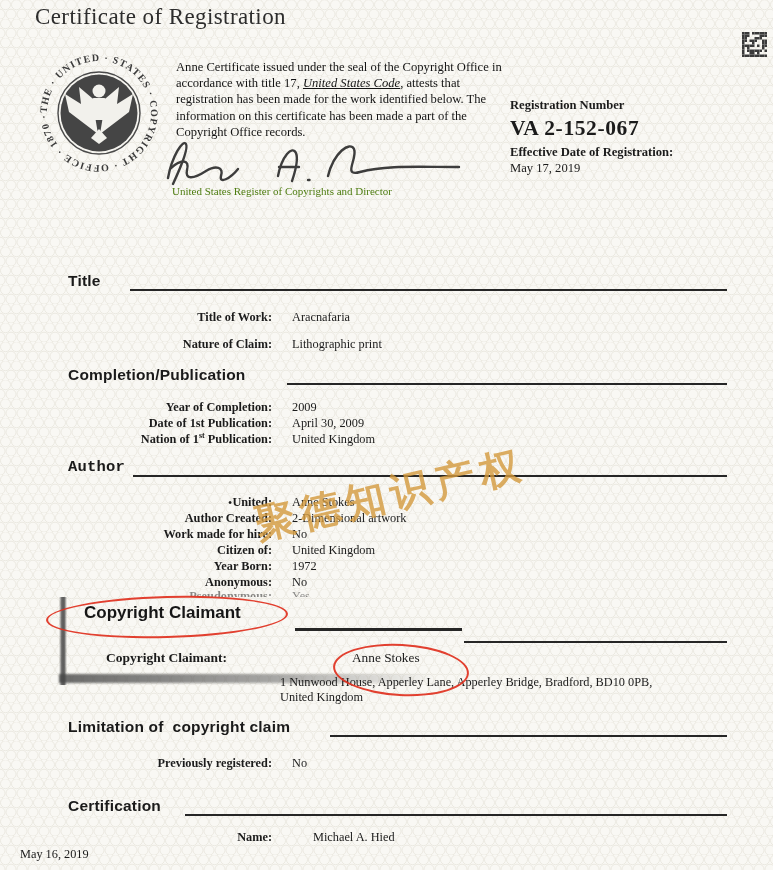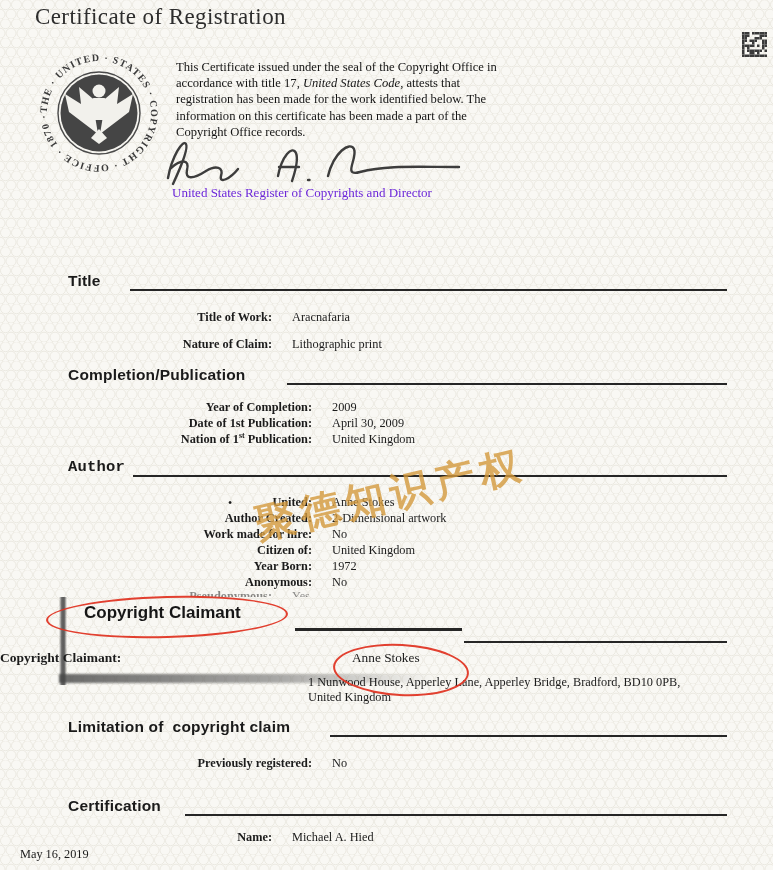--- a/index.html
+++ b/index.html
@@ -6,59 +6,59 @@
   body{width:773px;height:870px;overflow:hidden;background:#f9f8f4;
        font-family:"Liberation Serif", serif;color:#1b1b1b;}
   .page{position:relative;width:773px;height:870px;}
   .abs{position:absolute;}
   .hexbg{position:absolute;left:0;top:0;z-index:0;}
   .z{position:absolute;z-index:3;}
 
   
   .doc-title{left:35px;top:4px;font-size:23px;letter-spacing:.4px;color:#2d2d2d;}
   .intro{left:176px;top:46px;width:327px;font-size:12.6px;line-height:16.4px;color:#141414;}
-  .intro i{font-style:italic;}
+  .intro i{font-style:italic;text-decoration:underline;}
   .regblock{left:510px;top:98px;width:250px;}
   .reg-label{font-weight:bold;font-size:12.6px;}
   .reg-number{font-weight:bold;font-size:21.5px;letter-spacing:.6px;margin-top:3px;}
   .eff-label{font-weight:bold;font-size:12.6px;margin-top:4px;}
   .eff-date{font-size:12.6px;margin-top:1px;}
   .barcode{left:742px;top:32px;}
   .sig{left:158px;top:126px;}
-  .sig-title{left:172px;top:185px;font-size:13px;color:#6d28d9;}
+  .sig-title{left:172px;top:185px;font-size:11px;color:#4d7c0f;}
 
   
   .sec-h{font-family:"Liberation Sans", sans-serif;font-weight:bold;font-size:15.5px;
          color:#1a1a1a;left:68px;white-space:pre;letter-spacing:.2px;}
   .rule{position:absolute;height:2.4px;background:#262626;z-index:2;}
   .rows{left:0;width:740px;}
   .row{display:flex;align-items:baseline;}
   .lbl{width:272px;text-align:right;font-weight:bold;font-size:12.3px;flex:none;}
   .val{margin-left:20px;font-size:12.3px;white-space:nowrap;}
   .rows-title .row{line-height:27px;}
-  .rows-tight .row{line-height:16.1px;margin-left:40px;}
-  .rows-cert .row{line-height:17px;}
+  .rows-tight .row{line-height:16.1px;}
+  .rows-cert .row{line-height:17px;gap:21px;}
   sup{font-size:8px;line-height:0;vertical-align:super;}
   .bullet{left:228px;top:496px;font-size:12px;}
 
   
   .clipped{left:0;top:589px;width:500px;height:8px;overflow:hidden;opacity:.5;z-index:1;}
 
   
   .shadow-left{left:59px;top:597px;width:8px;height:88px;z-index:2;
      background:linear-gradient(to right, rgba(90,90,90,0), rgba(75,75,75,.85) 35%, rgba(75,75,75,.9) 65%, rgba(130,130,130,0));
      filter:blur(.6px);}
   .shadow-bottom{left:59px;top:674px;width:392px;height:9px;z-index:2;
      background:linear-gradient(to right, rgba(70,70,70,.8), rgba(100,100,100,.55) 55%, rgba(150,150,150,0) 96%);
      filter:blur(.9px);}
   .claimant-h{left:84px;top:603px;font-family:Liberation Sans, sans-serif;font-weight:bold;
      font-size:17px;color:#161616;z-index:3;}
-  .claimant-lbl{left:0;top:650px;width:333px;text-align:left;font-weight:bold;font-size:13.5px;z-index:3;}
+  .claimant-lbl{left:0;top:650px;width:333px;text-align:center;font-weight:bold;font-size:13.5px;z-index:3;}
   .claimant-val{left:352px;top:650px;font-size:13.3px;z-index:3;}
-  .addr{left:308px;width:460px;font-size:12.3px;z-index:3;}
+  .addr{left:280px;width:460px;font-size:12.3px;z-index:3;}
 
   .red-ellipse{position:absolute;border:2.6px solid #e0301e;border-radius:50%;z-index:5;opacity:.92;}
   .ellipse-heading{left:46px;top:596px;width:238px;height:38px;transform:rotate(-1.5deg);}
   .ellipse-name{left:333px;top:644px;width:132px;height:48px;transform:rotate(3deg);}
 
   .watermark{left:256px;top:498px;width:340px;font-size:40px;letter-spacing:6px;
      transform:rotate(-13deg);transform-origin:left center;opacity:.8;z-index:4;
      font-family:sans-serif;font-weight:bold;}
 </style>
 </head>
@@ -93,22 +93,28 @@
       <g fill="#f2f1ec">
         <path d="M62,84 L33,62 L29,44 L45,54 L43,37 L56,48 Z"></path>
         <path d="M64,84 L93,62 L97,44 L81,54 L83,37 L70,48 Z"></path>
         <circle cx="63" cy="41" r="6.5"></circle>
         <rect x="55" y="48" width="16" height="22" rx="3"></rect>
         <path d="M55,88 L63,79 L71,88 L63,94 Z"></path>
       </g>
     </svg>
   </div>
 
-  <p class="z intro"><span>This Certificate issued under the seal of the Copyright Office in accordance with title 17, </span><i>United States Code</i><span>, attests that registration has been made for the work identified below. The information on this certificate has been made a part of the Copyright Office records.</span></p>
-
+  <p class="z intro"><span>Anne Certificate issued under the seal of the Copyright Office in accordance with title 17, </span><i>United States Code</i><span>, attests that registration has been made for the work identified below. The information on this certificate has been made a part of the Copyright Office records.</span></p>
+
+  <div class="z regblock">
+    <div class="reg-label">Registration Number</div>
+    <div class="reg-number">VA 2-152-067</div>
+    <div class="eff-label">Effective Date of Registration:</div>
+    <div class="eff-date">May 17, 2019</div>
+  </div>
 
   <div class="z barcode">
     <svg id="bcsvg" width="25" height="25" viewBox="0 0 22 22">
         <rect x="0" y="0" width="2.2" height="2.2" fill="#3a3a3a"></rect>
         <rect x="2.2" y="0" width="2.2" height="2.2" fill="#3a3a3a"></rect>
         <rect x="4.4" y="0" width="2.2" height="2.2" fill="#3a3a3a"></rect>
         <rect x="8.8" y="0" width="2.2" height="2.2" fill="#3a3a3a"></rect>
         <rect x="11" y="0" width="2.2" height="2.2" fill="#3a3a3a"></rect>
         <rect x="13.200000000000001" y="0" width="2.2" height="2.2" fill="#3a3a3a"></rect>
         <rect x="15.400000000000002" y="0" width="2.2" height="2.2" fill="#3a3a3a"></rect>

